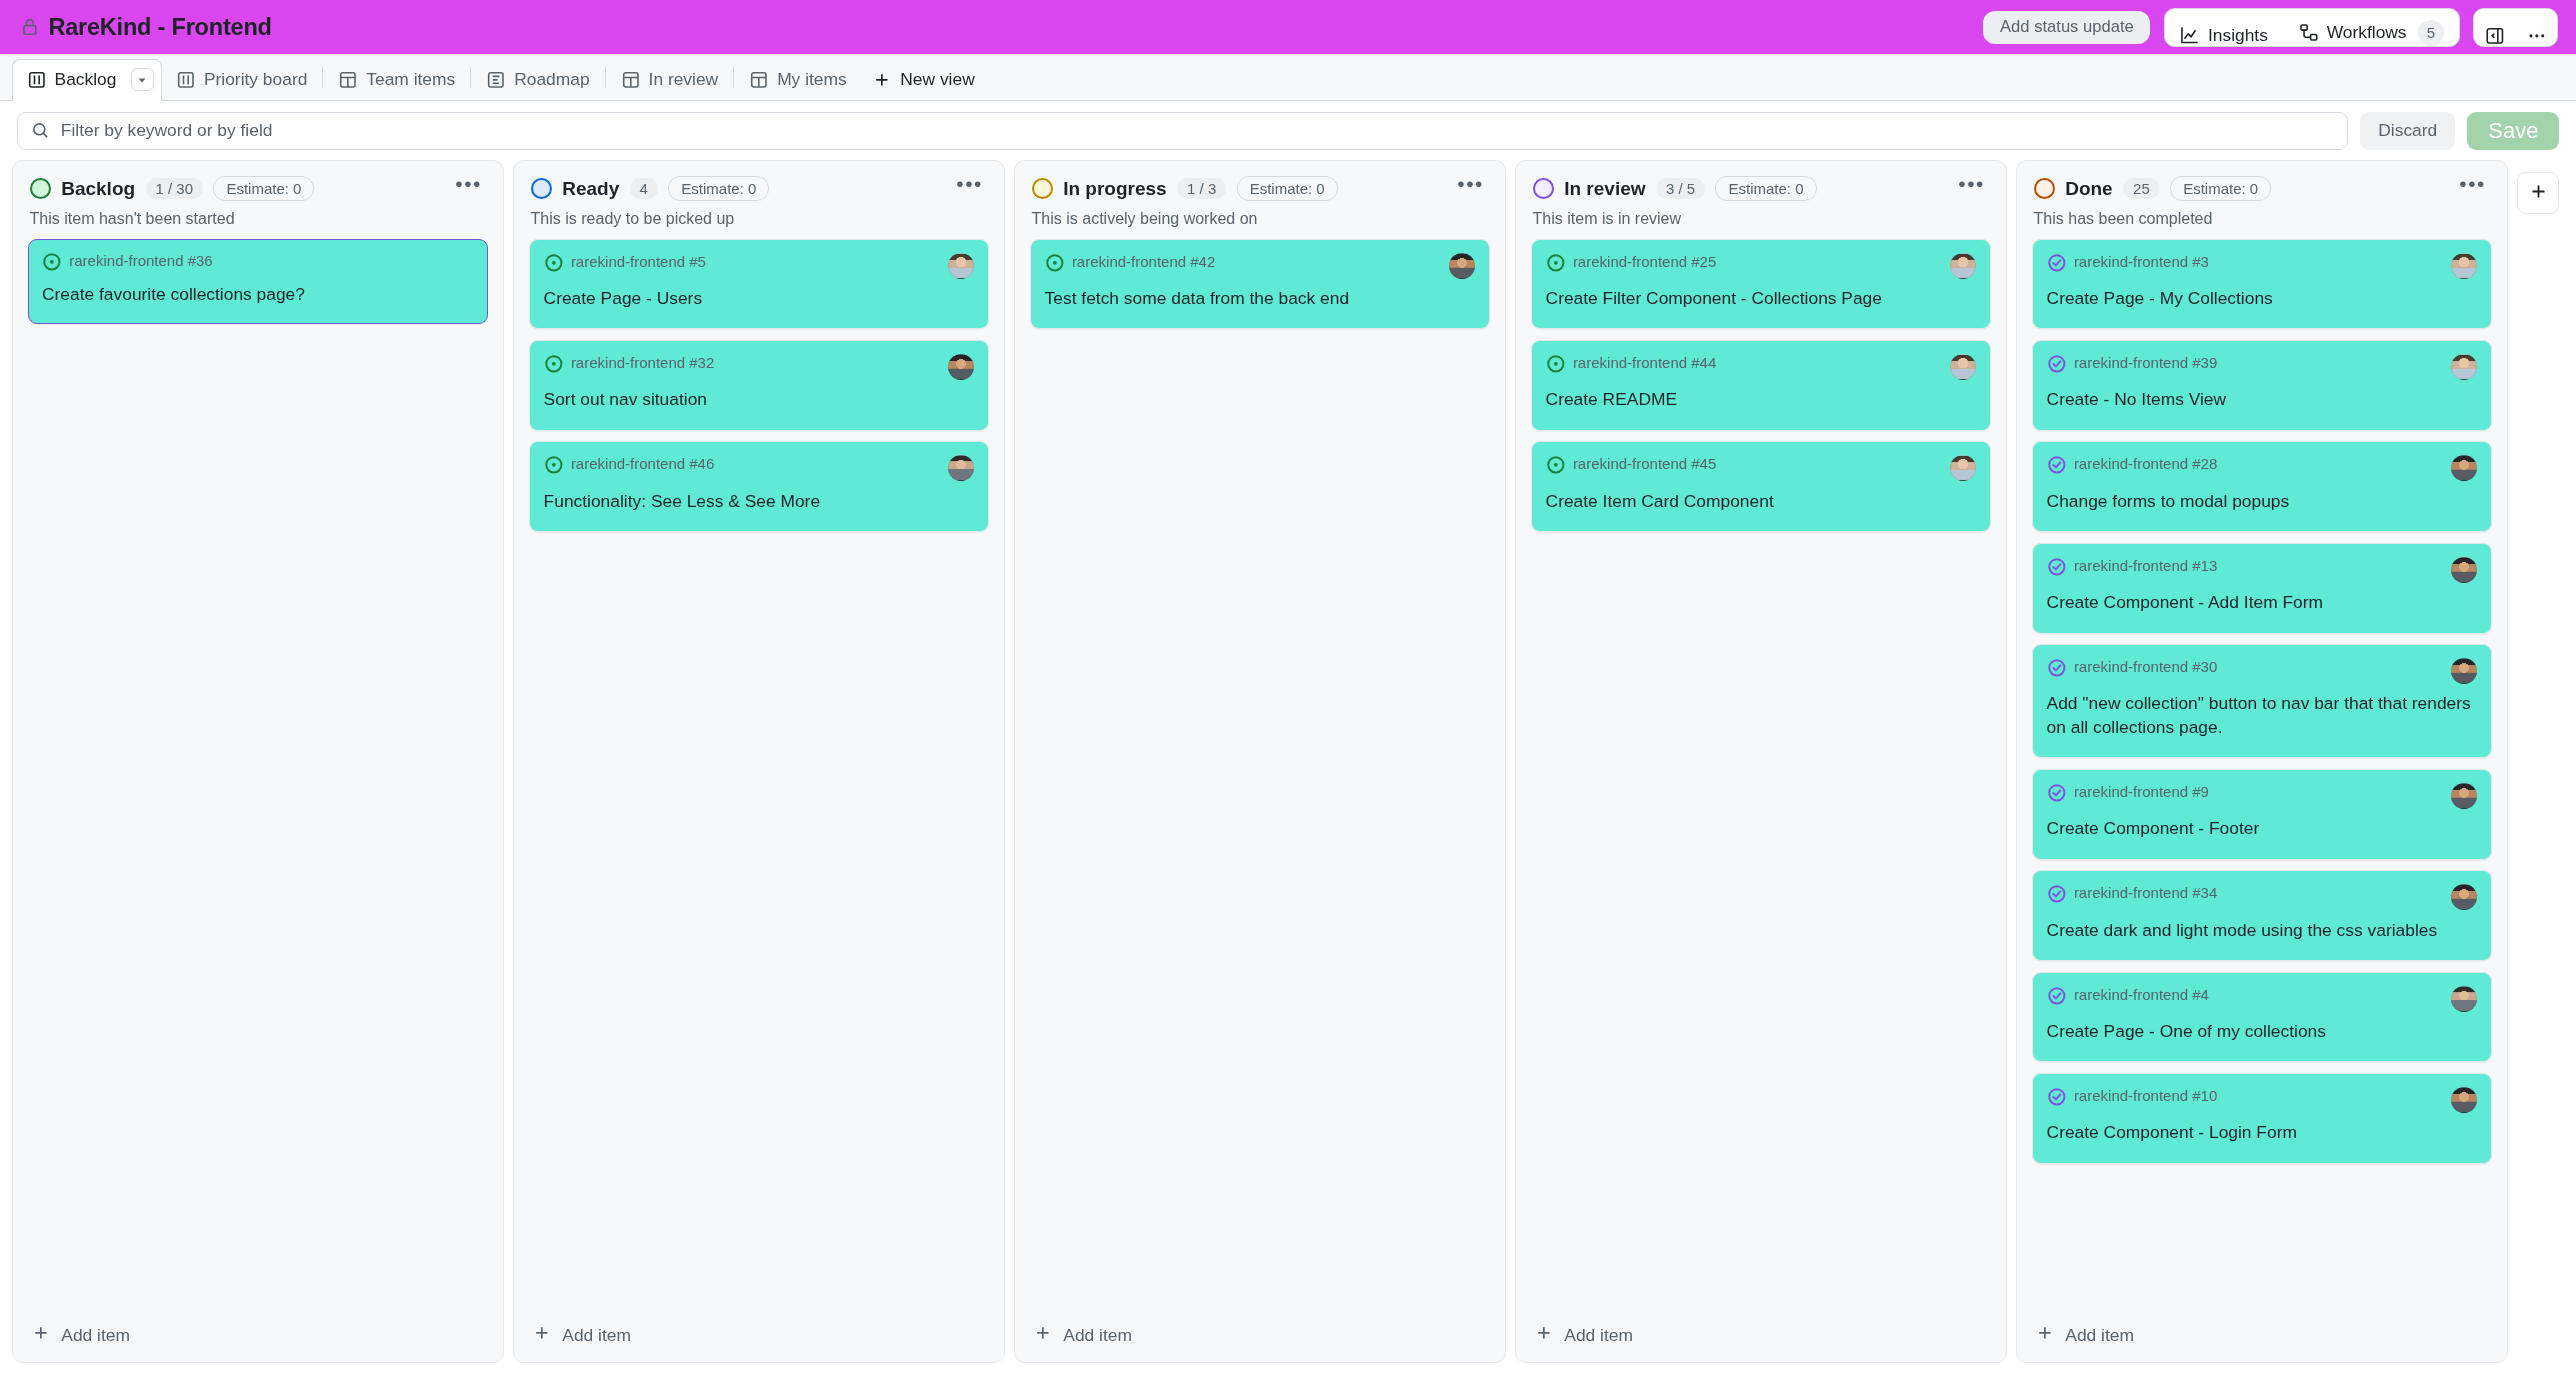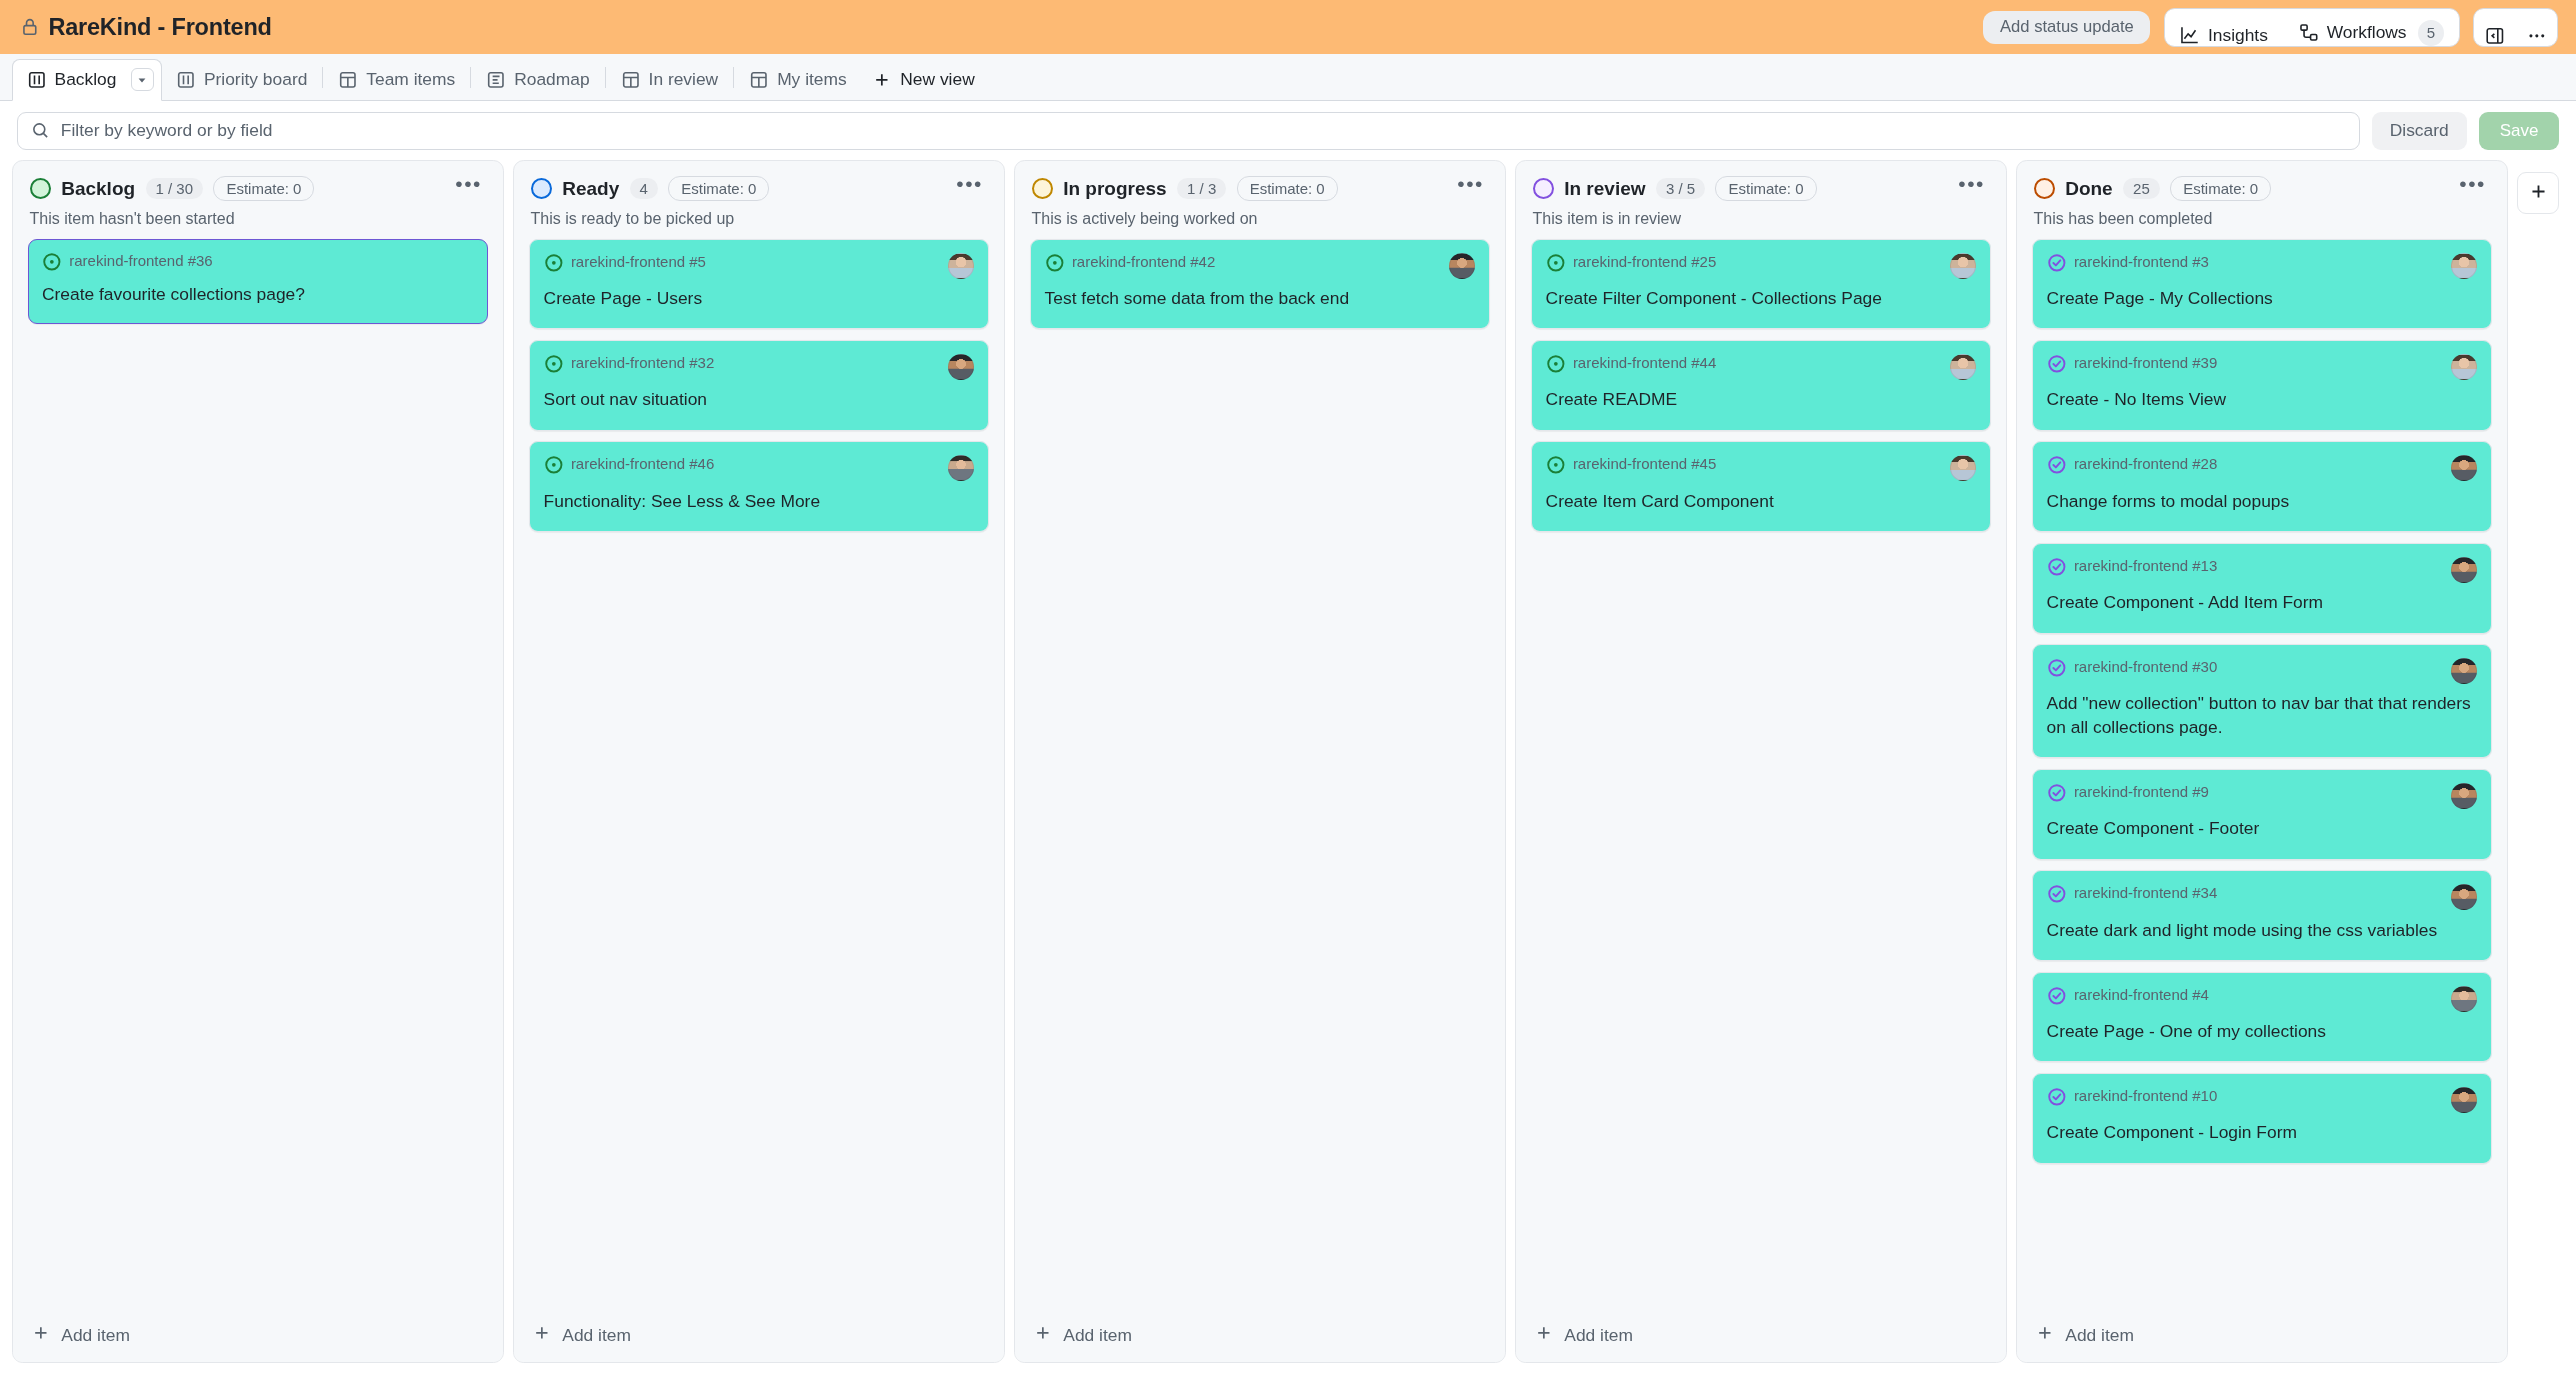--- a/index.html
+++ b/index.html
@@ -10,21 +10,21 @@
     overflow: hidden;
     -webkit-font-smoothing: antialiased;
   }
 
   
   .app-header {
     height: 54px;
     display: flex;
     align-items: center;
     padding: 0 18px 0 19.7px;
-    background: #fdba74;
+    background: #d946ef;
   }
   .title-wrap { display: flex; align-items: center; gap: 9px; }
   .lock-icon { width: 19.7px; height: 19.7px; display: block; color: #59636e; }
   .project-title {
     font-size: 23.5px;
     font-weight: bold;
     color: #1f2328;
     letter-spacing: -0.2px;
     white-space: nowrap;
   }
@@ -147,21 +147,21 @@
   .discard-btn {
     height: 38px; padding: 0 18px;
     background: #f0f1f3; color: #59636e;
     border: none; border-radius: 9px;
     font-size: 17.4px; font-family: inherit; cursor: pointer;
   }
   .save-btn {
     height: 38px; padding: 0 21px;
     background: #a2d3ab; color: #ffffff;
     border: none; border-radius: 9px;
-    font-size: 17px; font-family: inherit; cursor: default;
+    font-size: 22px; font-family: inherit; cursor: default;
   }
 
   
   .board {
     display: flex;
     gap: 0;
     padding: 0 0 0 12px;
     height: calc(1389px - 54px - 47px - 59px);
     background: #ffffff;
     align-items: flex-start;

